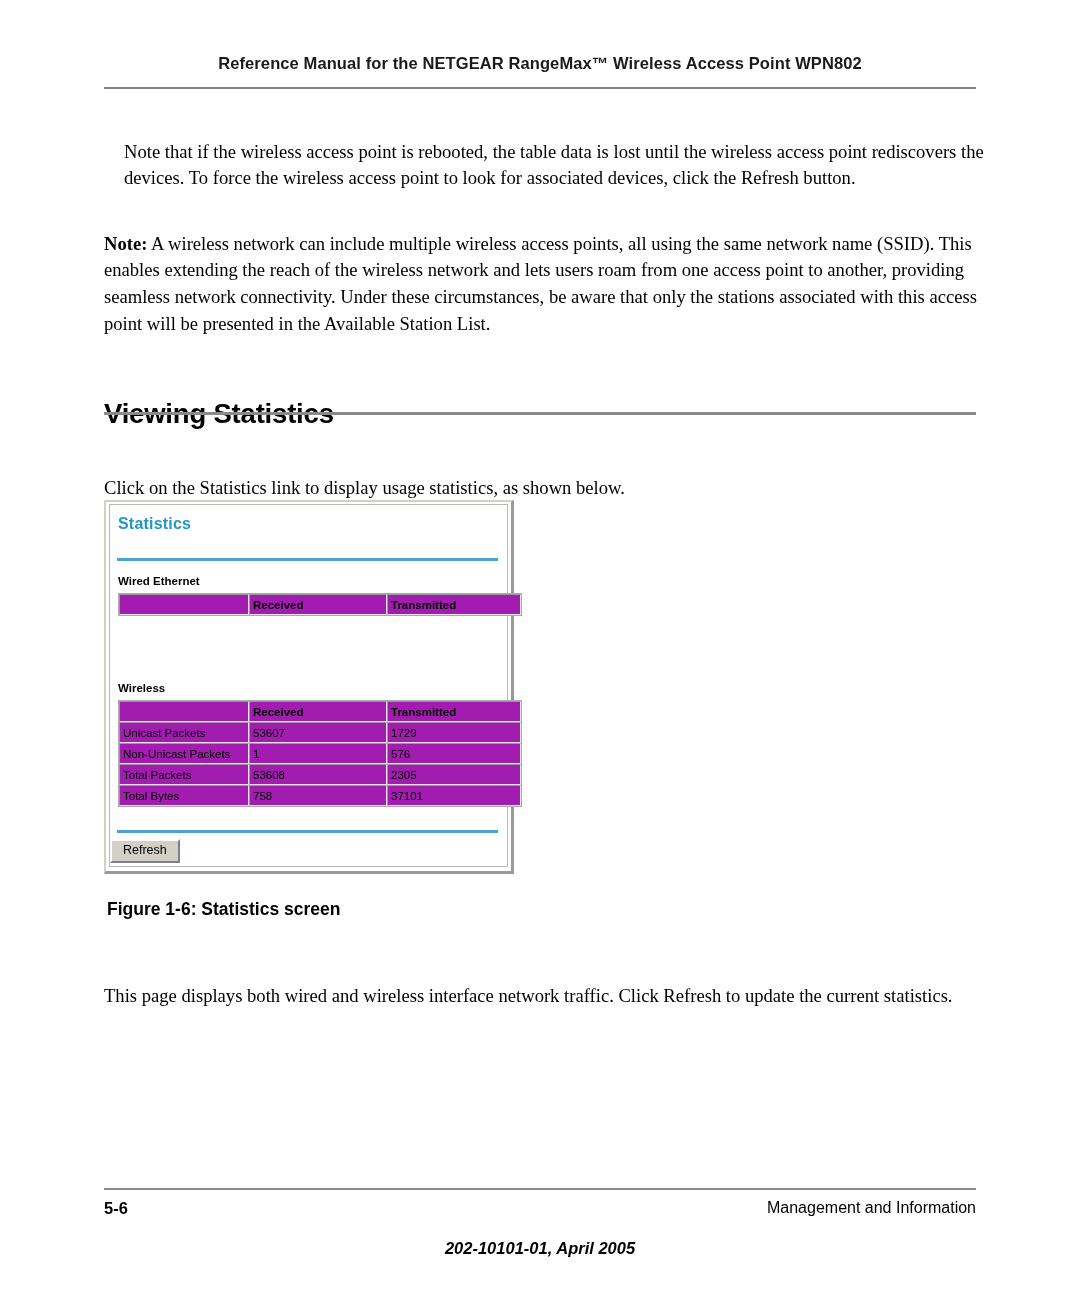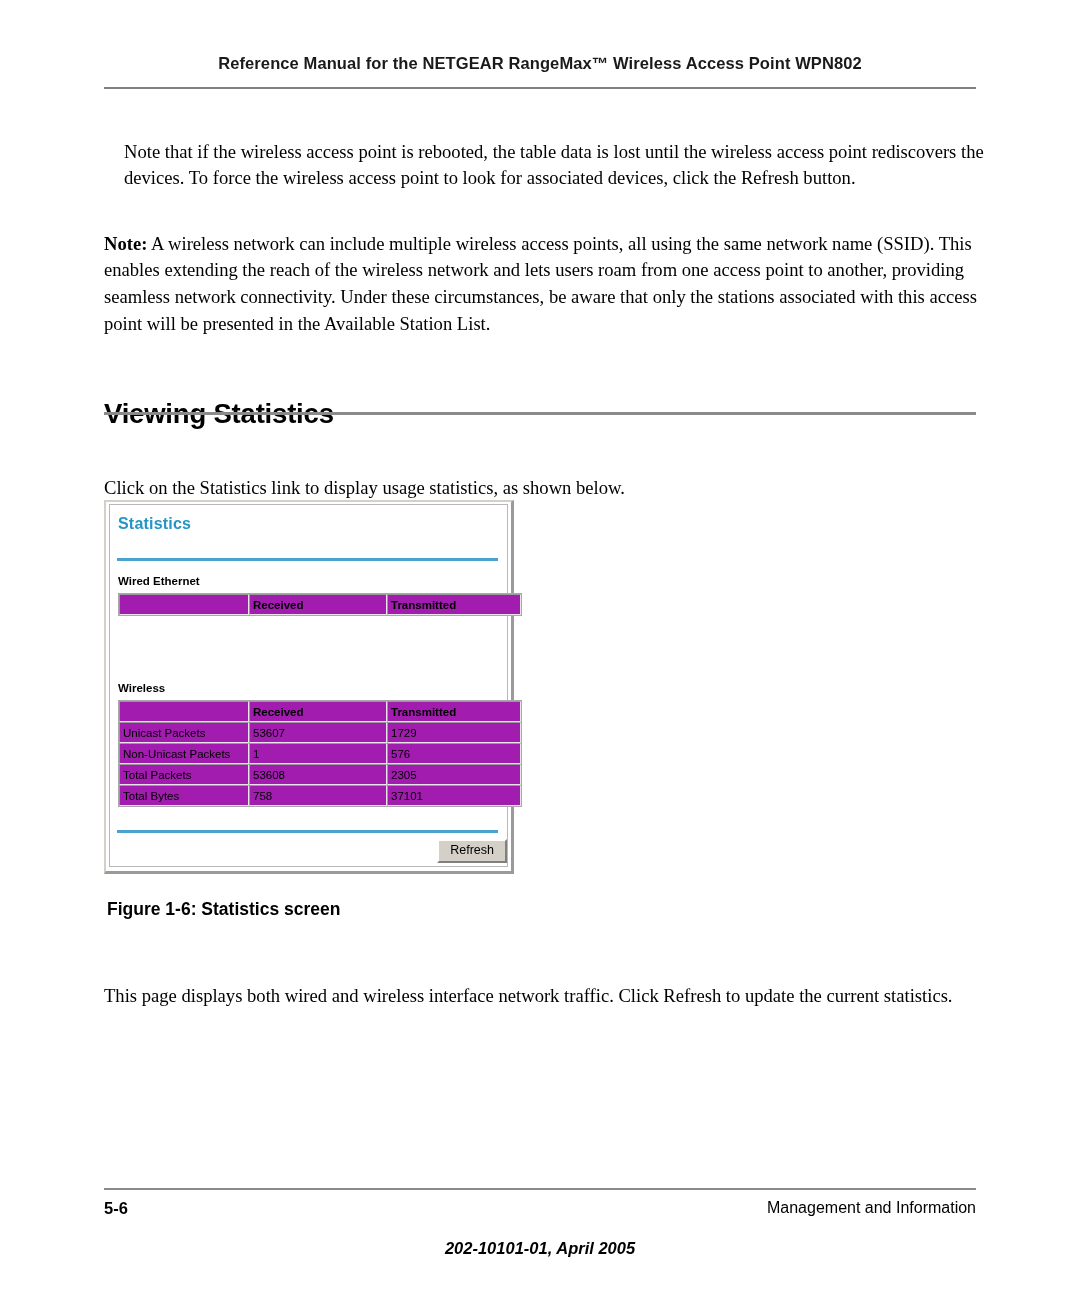--- a/index.html
+++ b/index.html
@@ -189,21 +189,21 @@
   }
   .col-label { width: 122px; }
   .col-rx    { width: 130px; }
   .col-tx    { width: 126px; }
 
   .refresh-wrap {
     position: absolute;
     left: 0;
     top: 334px;
     width: 397px;
-    text-align: right;
+    text-align: left;
   }
   .refresh-button {
     display: inline-block;
     font-family: "Liberation Sans", "DejaVu Sans", sans-serif;
     font-size: 12.5px;
     color: #000000;
     background: #d4d0c8;
     padding: 2px 11px 3px 11px;
     border-top: 2px solid #ffffff;
     border-left: 2px solid #ffffff;

